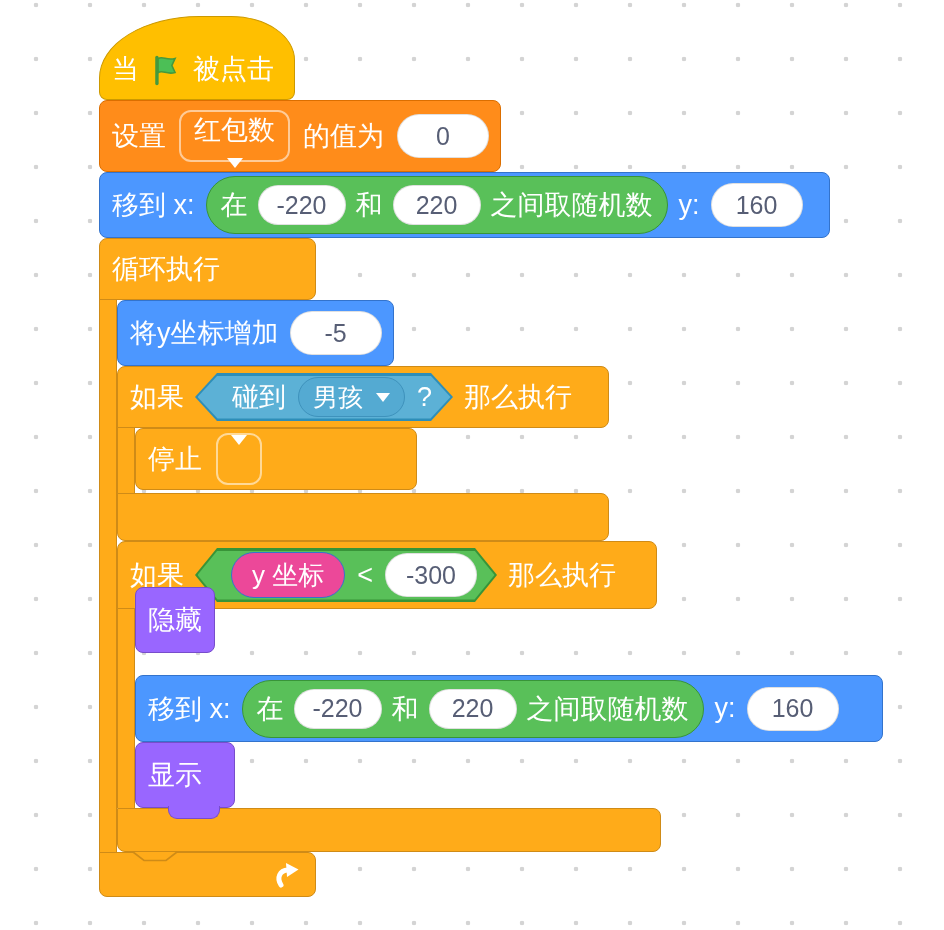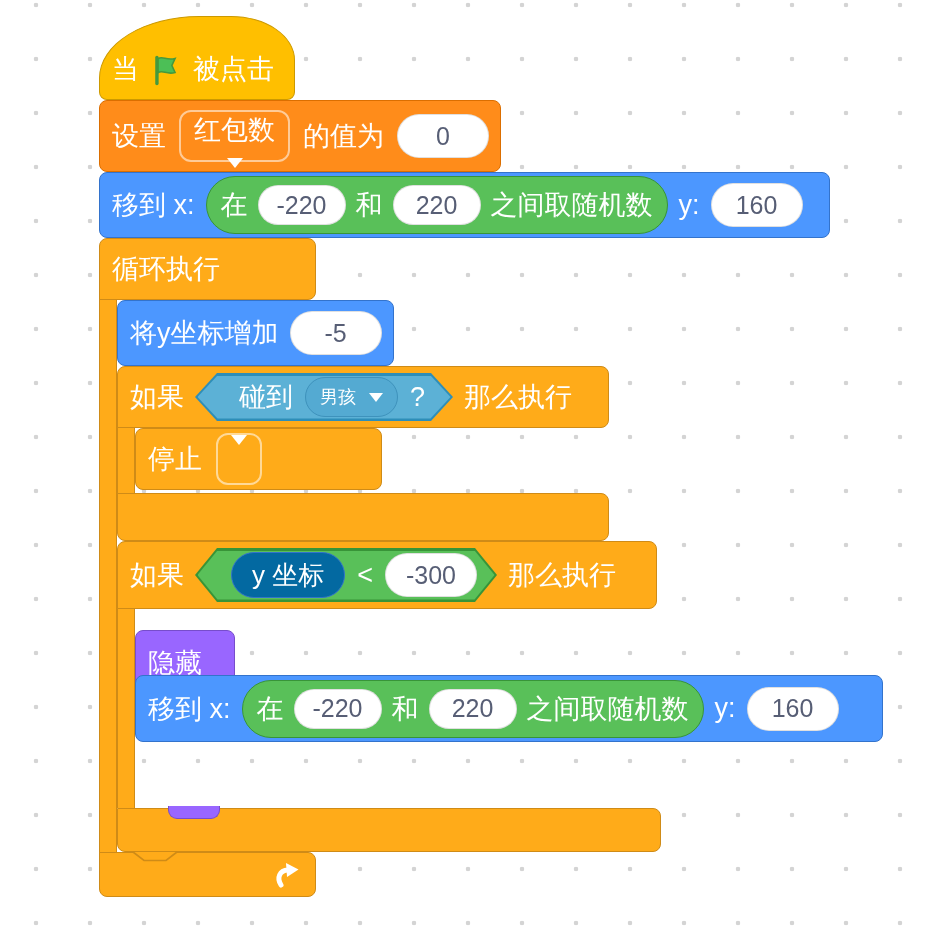--- a/index.html
+++ b/index.html
@@ -35,31 +35,31 @@
     border-radius:999px;height:42px;min-width:62px;
     display:inline-flex;align-items:center;justify-content:center;
     font-size:25px;font-weight:500;padding:0 14px;
   }
   .oval-white.sm{height:38px;min-width:58px;}
   .pill-green{
     background:#59C059;border:1.5px solid #389438;border-radius:999px;
     height:56px;display:inline-flex;align-items:center;gap:10px;padding:0 14px;
   }
   .oval-reporter{
-    background:#0369a1;border:1.5px solid #3373CC;border-radius:999px;
+    background:#ec4899;border:1.5px solid #3373CC;border-radius:999px;
     height:44px;display:inline-flex;align-items:center;justify-content:center;
     padding:0 20px;font-size:26px;
   }
   .dd{
     border:2px solid rgba(255,255,255,0.55);border-radius:12px;height:48px;
     display:inline-flex;align-items:center;gap:10px;padding:0 13px;flex-direction:column;
   }
   .dd-oval{
     background:#54AAD2;border:1.5px solid #3E92BC;border-radius:999px;height:38px;
-    display:inline-flex;align-items:center;gap:13px;padding:0 14px;font-size:18px;
+    display:inline-flex;align-items:center;gap:13px;padding:0 14px;font-size:25px;
   }
   .dd-arrow{
     width:0;height:0;border-left:8px solid transparent;border-right:8px solid transparent;
     border-top:10px solid #ffffff;display:inline-block;
   }
   .hex{position:relative;display:inline-flex;align-items:center;justify-content:center;}
   .hex-border{
     position:absolute;inset:0;
     clip-path:polygon(0 50%,22px 0,calc(100% - 22px) 0,100% 50%,calc(100% - 22px) 100%,22px 100%);
   }
@@ -158,54 +158,57 @@
         <span class="dd-oval">
           <span>男孩</span>
           <span class="dd-arrow" style="border-left-width:7px;border-right-width:7px;border-top-width:9px;"></span>
         </span>
         <span>?</span>
       </span>
     </span>
     <span class="lbl">那么执行</span>
   </div>
 
-  <div class="abs block c-control" style="left:135px;top:428px;width:247px;height:62px;gap:14px;">
+  <div class="abs block c-control" style="left:135px;top:428px;width:282px;height:62px;gap:14px;">
     <span class="lbl">停止</span>
     <span class="dd">
       <span class="dd-arrow"></span>
     </span>
   </div>
 
   <div class="abs block c-control hdr" style="left:117px;top:541px;width:540px;height:68px;">
     <span class="lbl">如果</span>
     <span class="hex hex-green" style="width:302px;height:54px;">
       <span class="hex-border"></span>
         <span class="hex-fill"></span>
       <span class="hex-content">
         <span class="oval-reporter">y 坐标</span>
         <span>&lt;</span>
         <span class="oval-white">-300</span>
       </span>
     </span>
     <span class="lbl">那么执行</span>
   </div>
 
-  <div class="abs block c-looks" style="left:135px;top:630px;width:100px;height:66px;">
+  <div class="abs block c-looks" style="left:135px;top:587px;width:80px;height:66px;">
     <span class="lbl">隐藏</span>
   </div>
 
   <div class="abs block c-motion" style="left:135px;top:675px;width:748px;height:67px;">
     <span class="lbl">移到 x:</span>
     <span class="pill-green">
       <span>在</span>
       <span class="oval-white sm">-220</span>
       <span>和</span>
       <span class="oval-white sm">220</span>
       <span>之间取随机数</span>
     </span>
     <span class="lbl">y:</span>
     <span class="oval-white">160</span>
   </div>
 
+  <div class="abs block c-looks" style="left:135px;top:742px;width:100px;height:66px;">
+    <span class="lbl">显示</span>
+  </div>
 
   <div class="abs bump" style="left:168px;top:806px;width:52px;height:13px;"></div>
 
 </div>
 
 </body></html>

